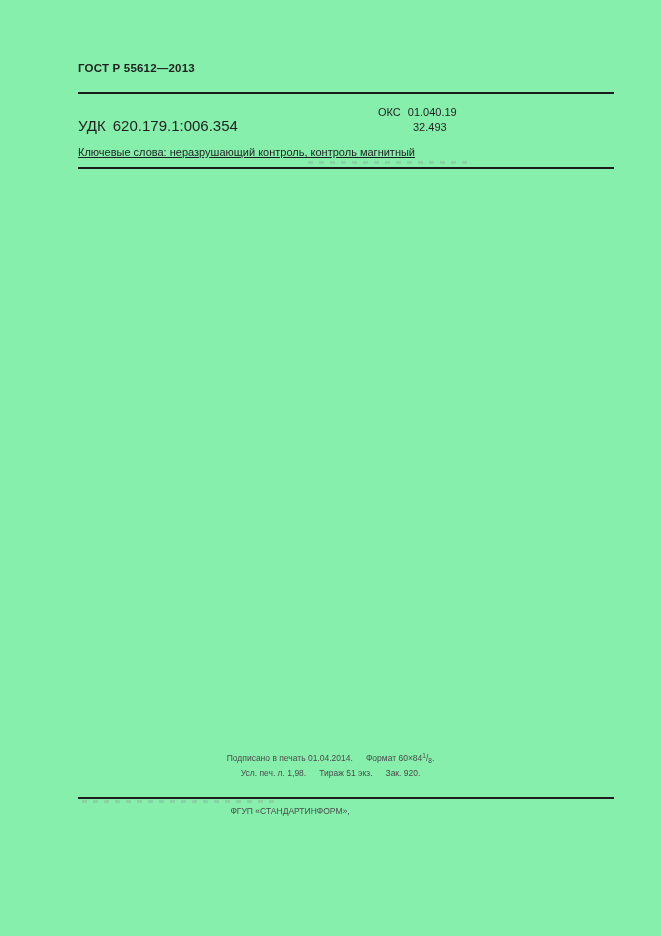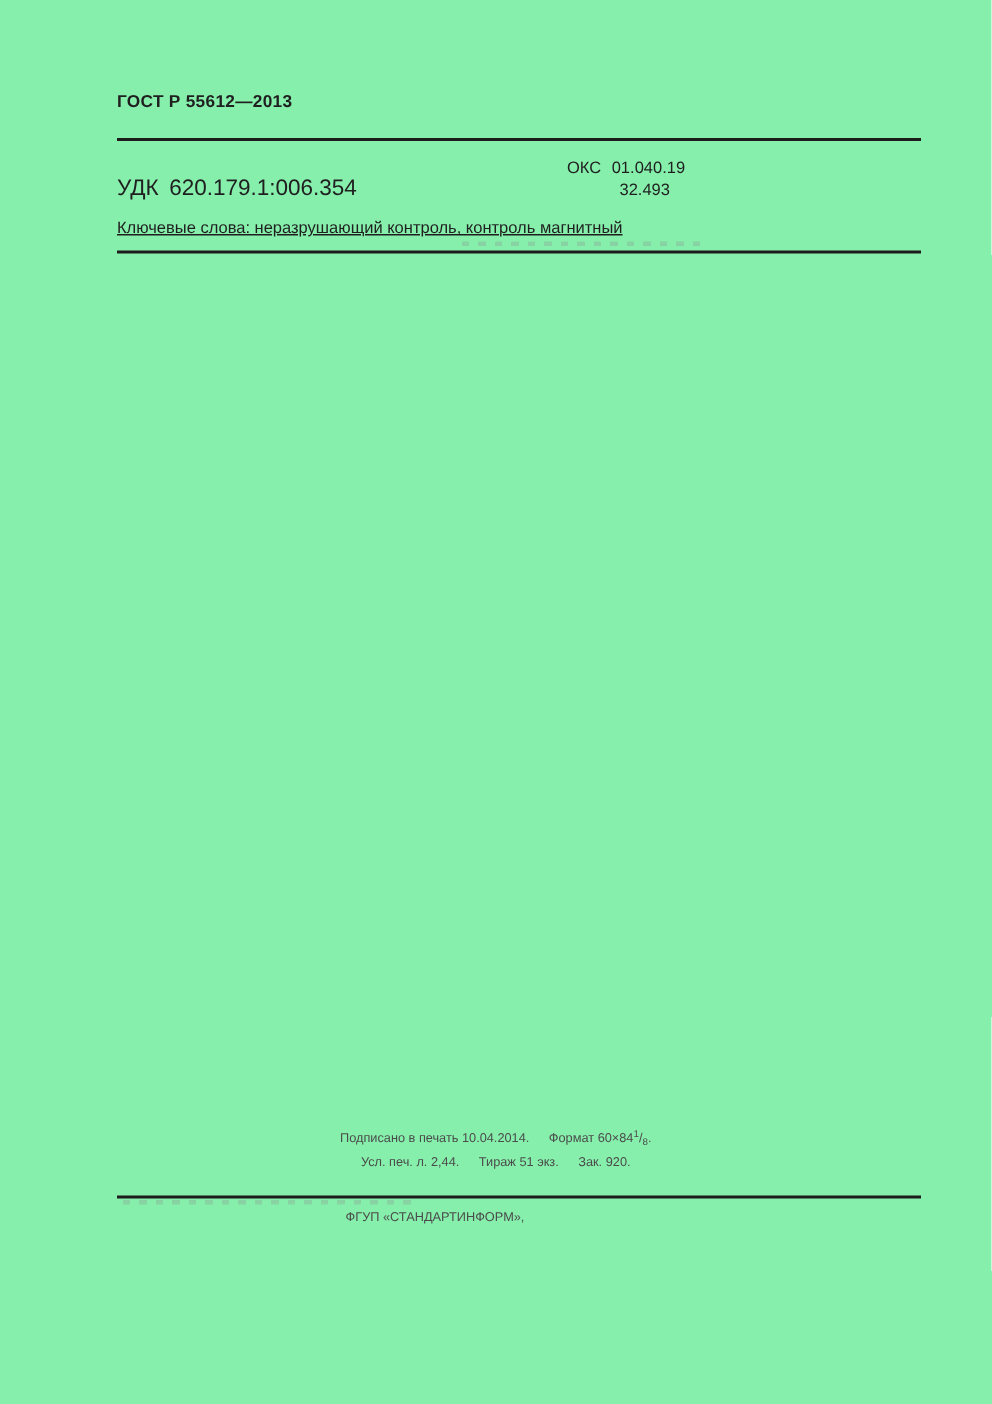--- a/index.html
+++ b/index.html
@@ -131,24 +131,24 @@
     <div class="oks-line2">32.493</div>
   </div>
 
   <div class="keywords">Ключевые слова: неразрушающий контроль, контроль магнитный</div>
 
   <div class="rule rule-2"></div>
   <div class="artifact artifact-1"></div>
 
   <div class="imprint">
     <div>
-      <span>Подписано в печать 10.04.2014.</span><span class="sp"></span><span><span>Формат 60×84</span><span class="frac-sup">1</span><span>/</span><span class="frac-sub">8</span><span>.</span></span>
+      <span>Подписано в печать 01.04.2014.</span><span class="sp"></span><span><span>Формат 60×84</span><span class="frac-sup">1</span><span>/</span><span class="frac-sub">8</span><span>.</span></span>
     </div>
     <div>
-      <span>Усл. печ. л. 2,44.</span><span class="sp"></span><span>Тираж 51 экз.</span><span class="sp"></span><span>Зак. 920.</span>
+      <span>Усл. печ. л. 1,98.</span><span class="sp"></span><span>Тираж 51 экз.</span><span class="sp"></span><span>Зак. 920.</span>
     </div>
   </div>
 
   <div class="rule rule-3"></div>
   <div class="artifact artifact-2"></div>
 
   <div class="publisher">
     <div>ФГУП «СТАНДАРТИНФОРМ»,</div>
   </div>
 

